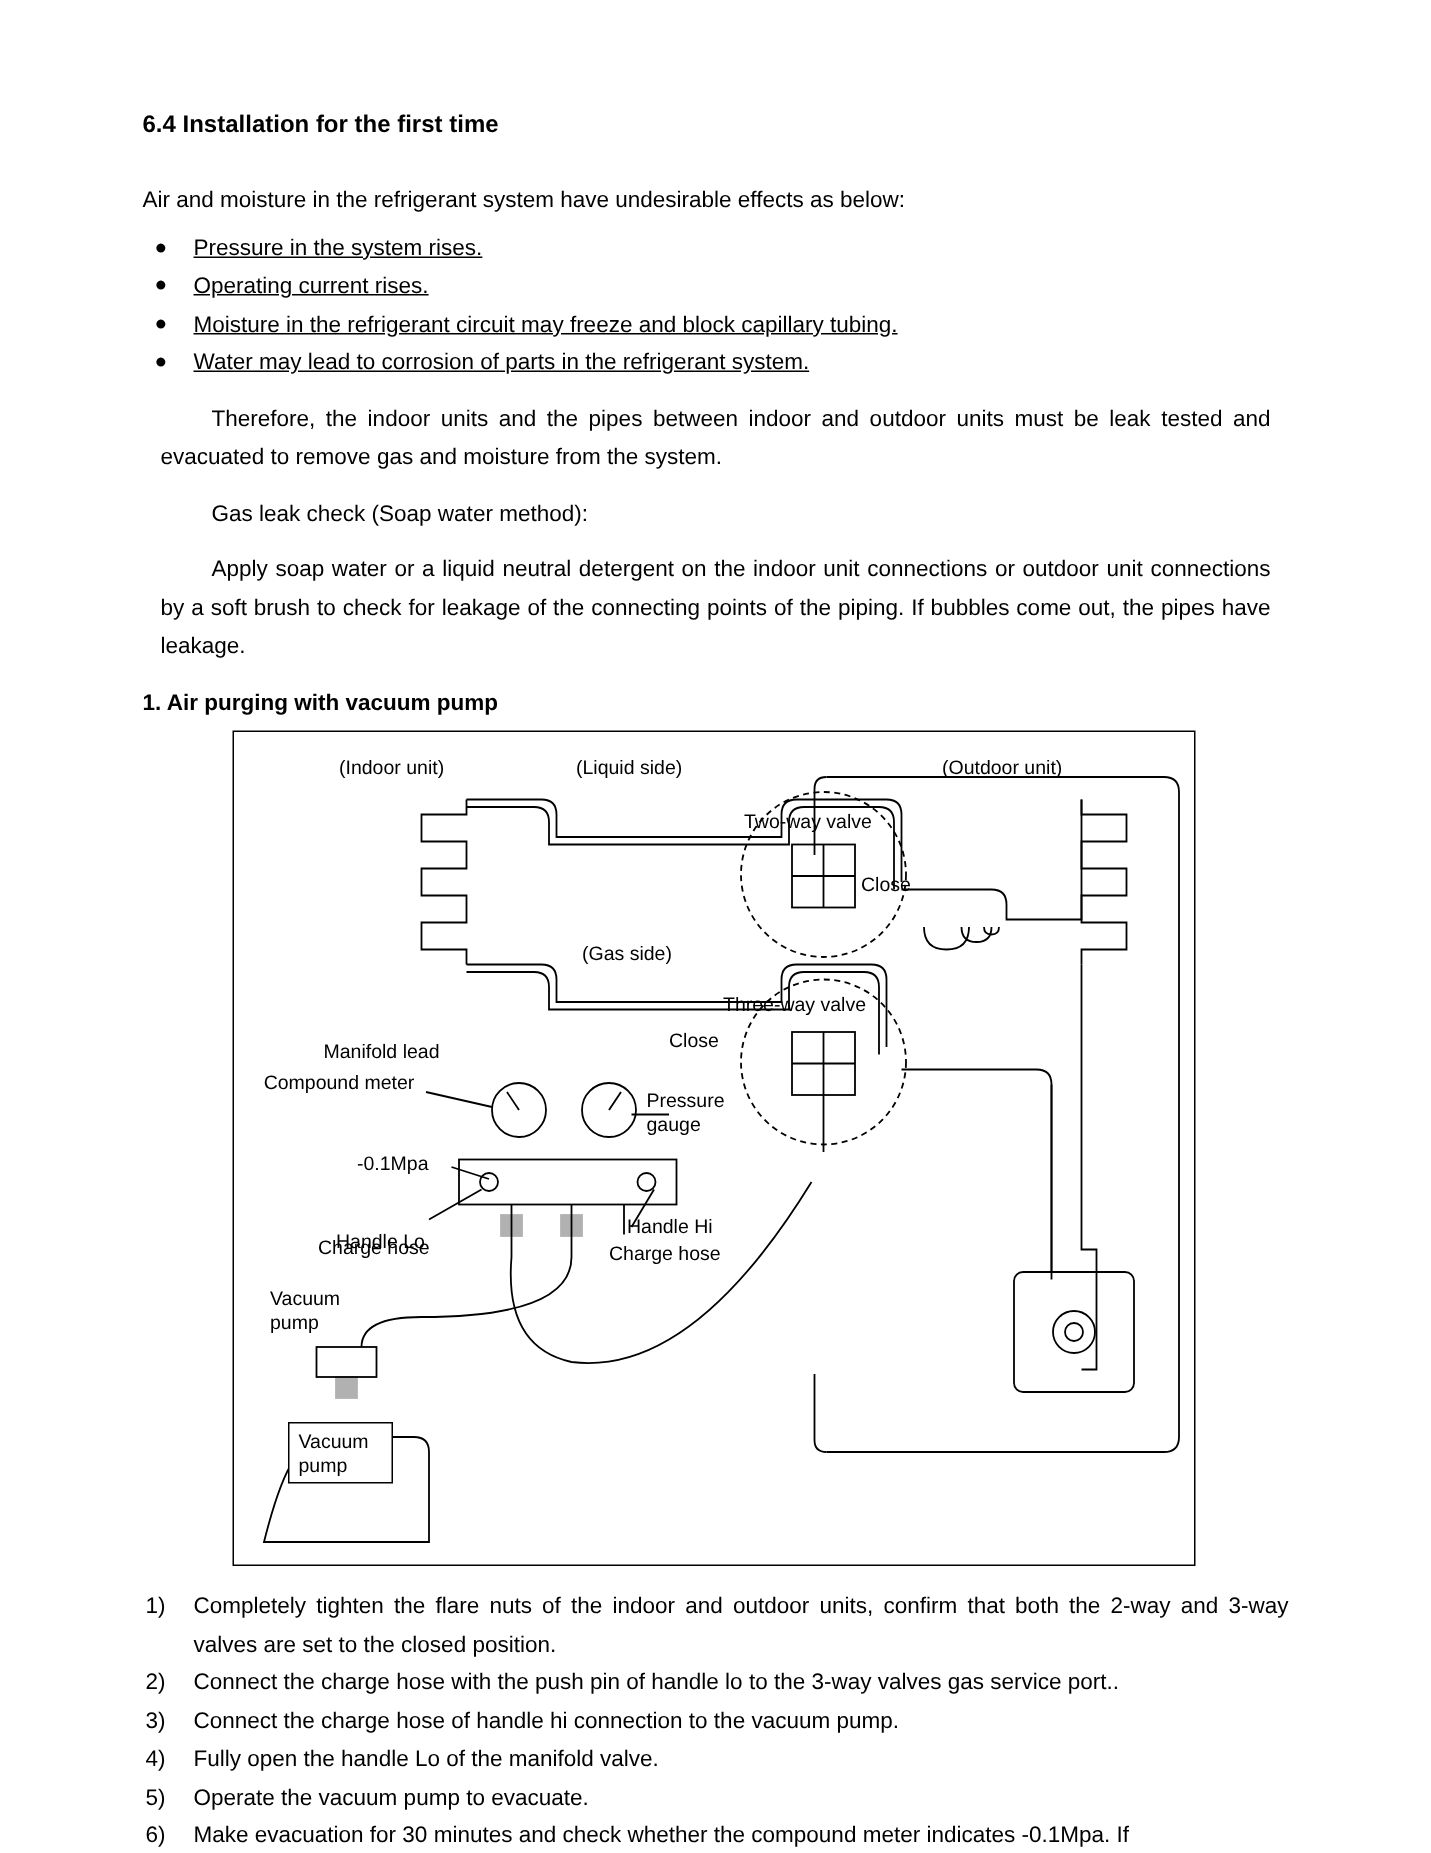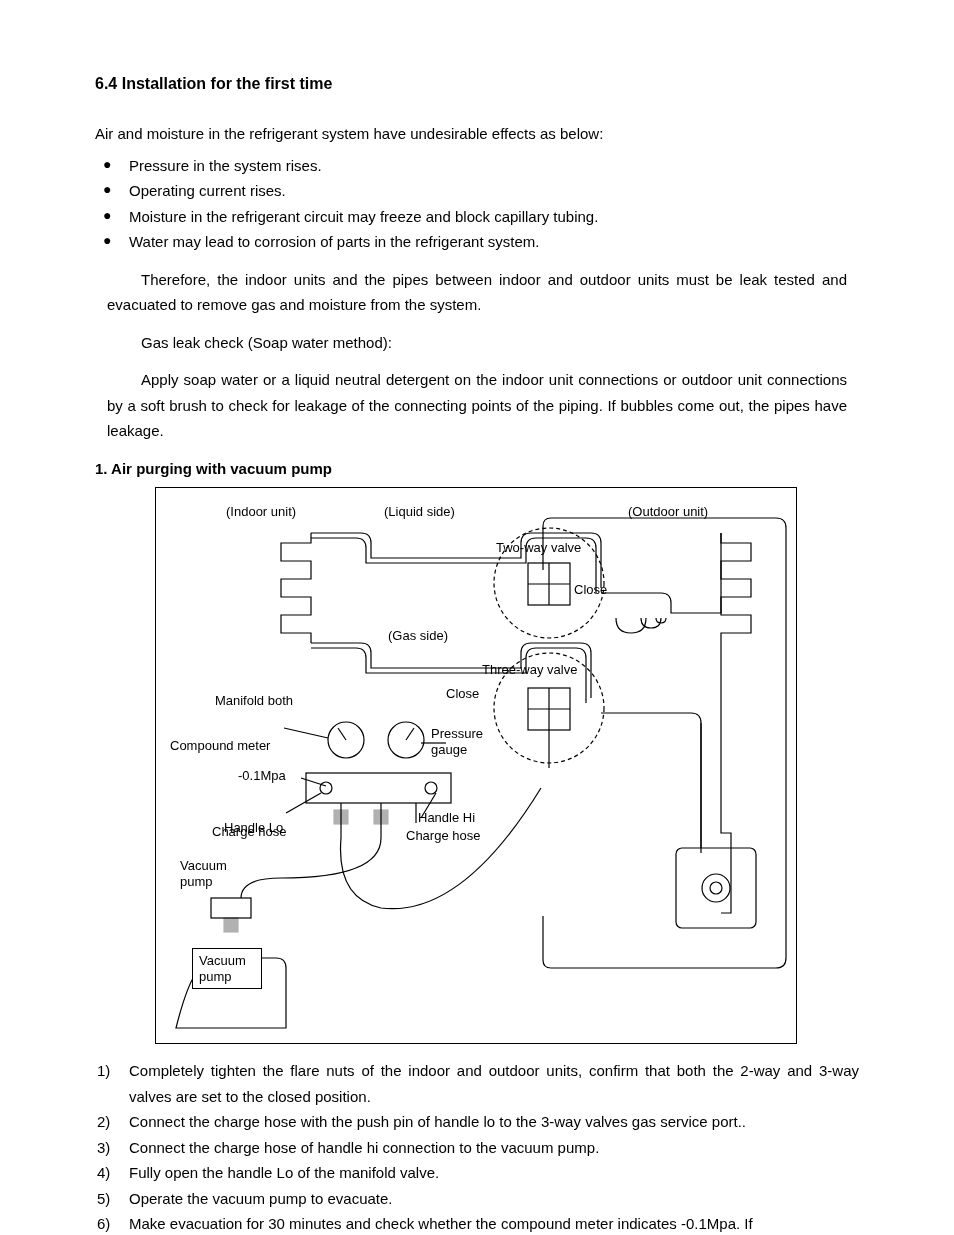--- a/index.html
+++ b/index.html
@@ -16,20 +16,21 @@
   h2 {
     font-size: 16px;
     font-weight: bold;
     margin: 0 0 24px 0;
   }
   .intro { margin: 0 0 6px 0; }
   ul.bullets {
     list-style: none;
     padding: 0;
     margin: 0 0 4px 0;
+    text-decoration: underline;
   }
   ul.bullets li {
     padding-left: 34px;
     position: relative;
     margin: 0;
   }
   ul.bullets li::before {
     content: "●";
     position: absolute;
     left: 8px;
@@ -167,22 +168,22 @@
     </svg>
 
     <span class="lbl" style="left:70px; top:16px;">(Indoor unit)</span>
     <span class="lbl" style="left:228px; top:16px;text-align:right;">(Liquid side)</span>
     <span class="lbl" style="left:472px; top:16px;">(Outdoor unit)</span>
     <span class="lbl" style="left:340px; top:52px;">Two-way valve</span>
     <span class="lbl" style="left:418px; top:94px;">Close</span>
     <span class="lbl" style="left:232px; top:140px;">(Gas side)</span>
     <span class="lbl" style="left:326px; top:174px;">Three-way valve</span>
     <span class="lbl" style="left:290px; top:198px;">Close</span>
-    <span class="lbl" style="left:42px; top:205px; text-align:right; width:95px;">Manifold both</span>
-    <span class="lbl" style="left:14px; top:226px; text-align:left; width:112px;margin-top:24px;">Compound meter</span>
+    <span class="lbl" style="left:42px; top:205px; text-align:right; width:95px;">Manifold lead</span>
+    <span class="lbl" style="left:14px; top:226px; text-align:center; width:112px;">Compound meter</span>
     <span class="lbl" style="left:275px; top:238px; width:70px; white-space:normal;">Pressure gauge</span>
     <span class="lbl" style="left:82px; top:280px; font-family:Liberation Sans, sans-serif;">-0.1Mpa</span>
     <span class="lbl" style="left:68px; top:332px;text-align:right;">Handle Lo</span>
     <span class="lbl" style="left:262px; top:322px;">Handle Hi</span>
     <span class="lbl" style="left:56px; top:336px;">Charge hose</span>
     <span class="lbl" style="left:250px; top:340px;">Charge hose</span>
     <span class="lbl" style="left:24px; top:370px; width:60px; white-space:normal;">Vacuum pump</span>
     <div class="box" style="left:36px; top:460px; width:56px;">Vacuum pump</div>
   </div>
 </div>

